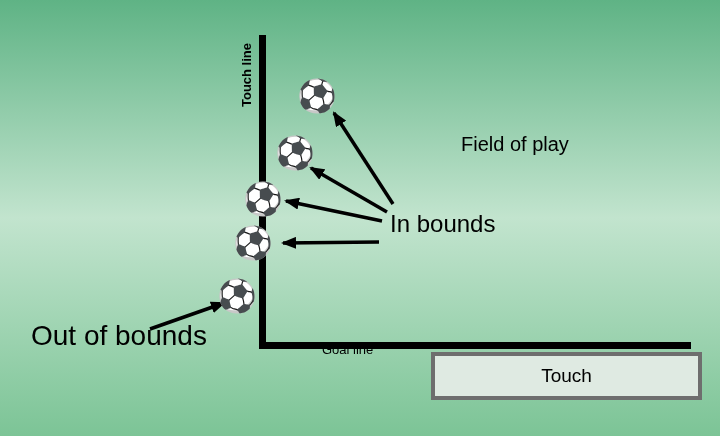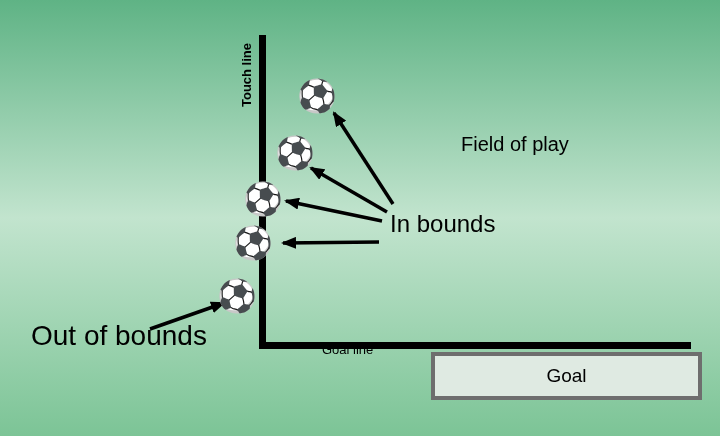--- a/index.html
+++ b/index.html
@@ -76,21 +76,21 @@
   <div class="line touch-line"></div>
   <div class="line goal-line"></div>
 
   <div class="label touch-line-label">Touch line</div>
   <div class="label goal-line-label">Goal line</div>
   <div class="label field-label">Field of play</div>
   <div class="label inbounds-label">In bounds</div>
   <div class="label outbounds-label">Out of bounds</div>
 
   <div class="goal-box">
-    <span>Goal</span>
+    <span>Touch</span>
   </div>
 
   <span class="ball" style="left:301px; top:80px">⚽</span>
   <span class="ball" style="left:279px; top:137px">⚽</span>
   <span class="ball" style="left:247px; top:183px">⚽</span>
   <span class="ball" style="left:237px; top:227px">⚽</span>
   <span class="ball" style="left:221px; top:280px">⚽</span>
 
   <svg class="arrows" width="720" height="436" viewBox="0 0 720 436">
     <defs>

